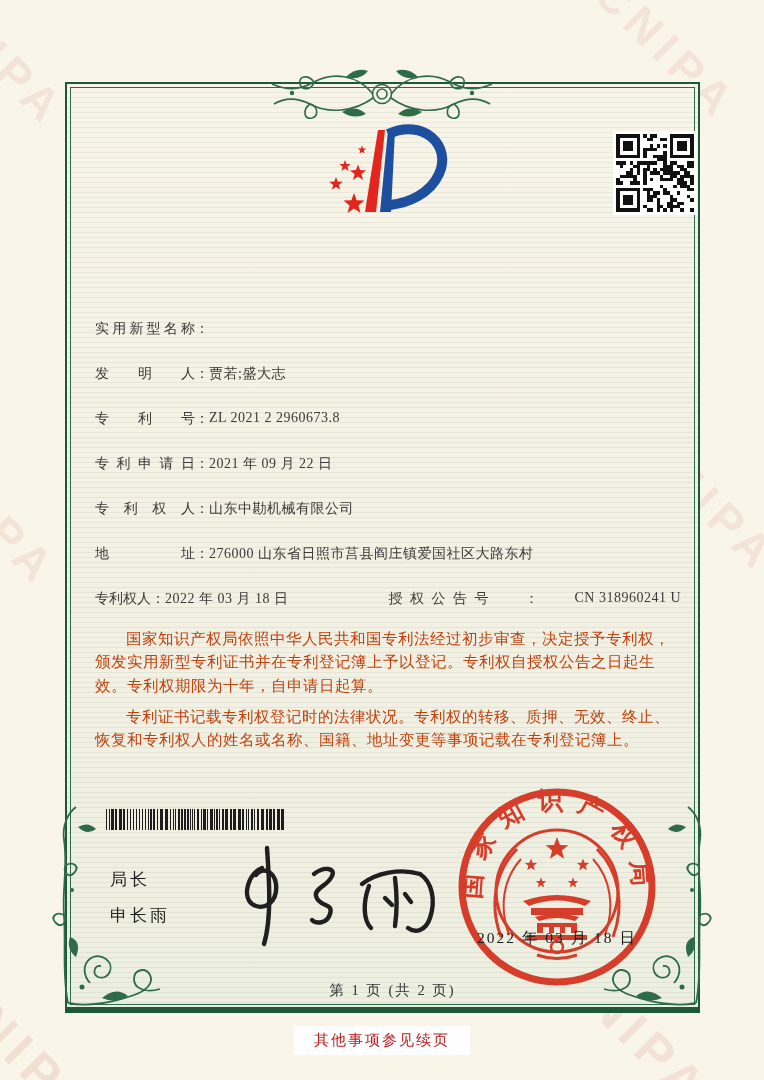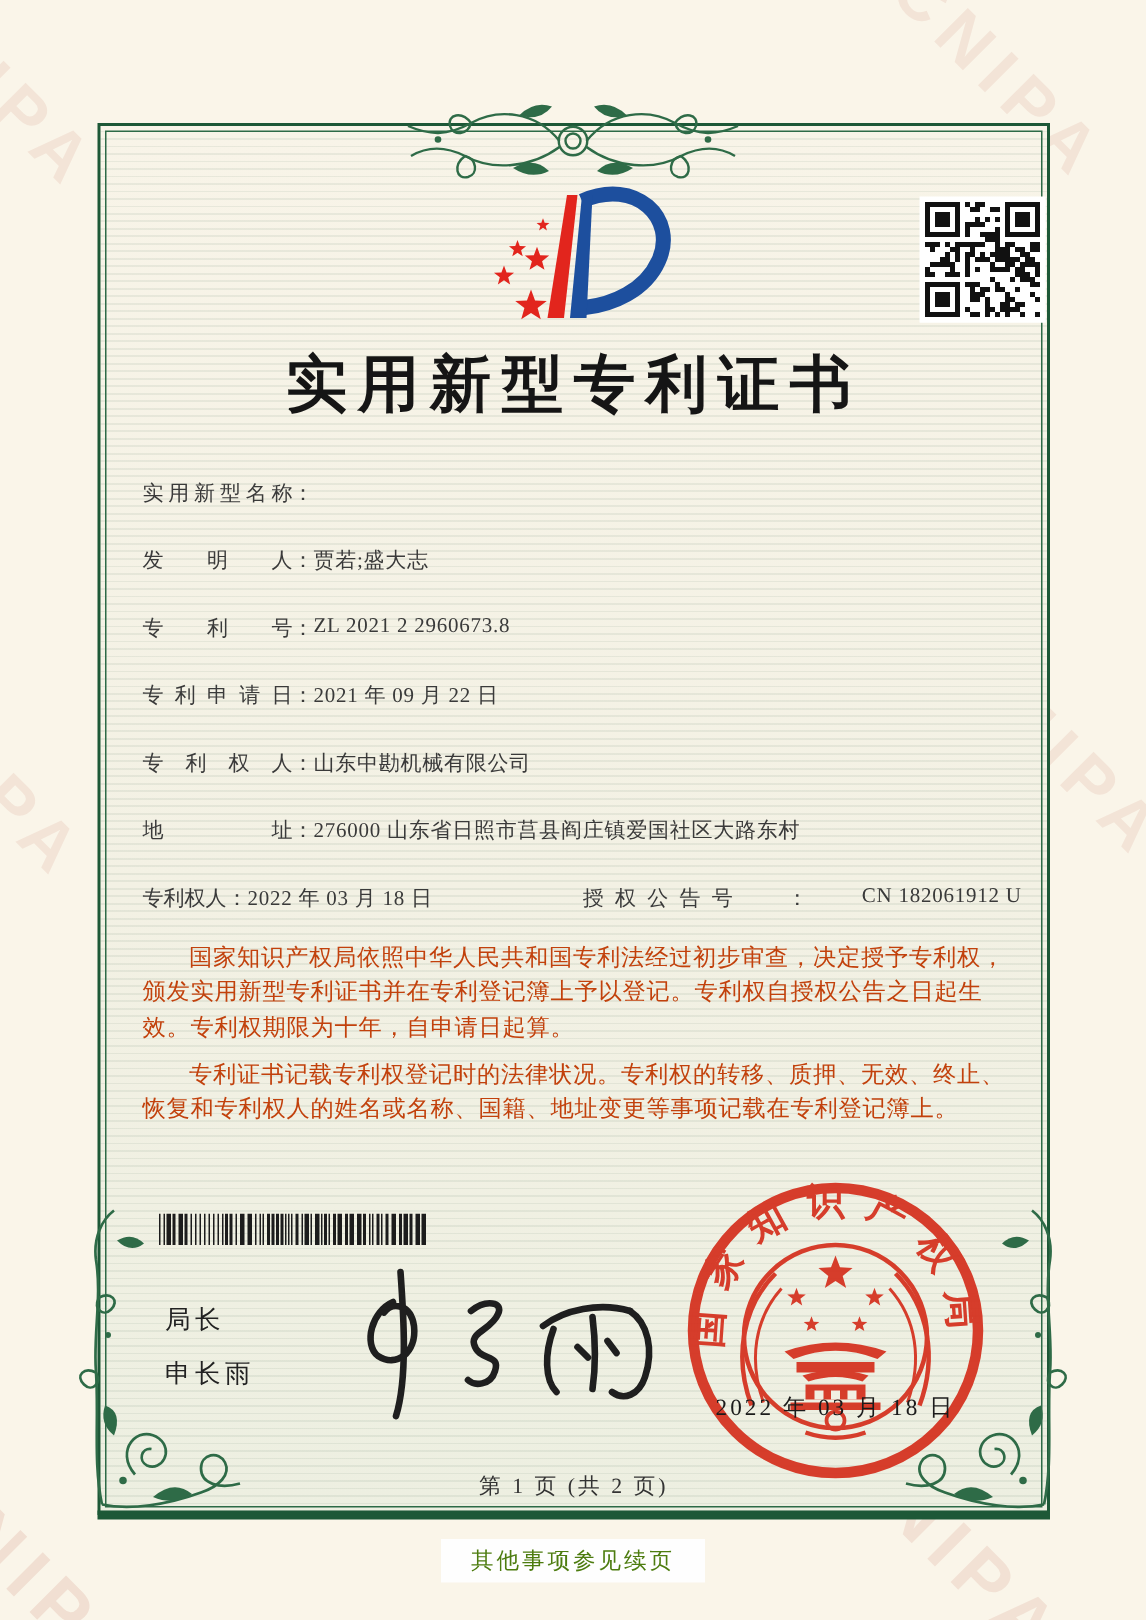--- a/index.html
+++ b/index.html
@@ -54,25 +54,25 @@
   .bodytext p{margin:0 0 8px;text-indent:2em;letter-spacing:.5px;}
   
   .barcode{position:absolute;left:104px;top:809px;width:182px;height:21px;}
   .director{position:absolute;left:110px;top:868px;font-family:"Liberation Sans","DejaVu Sans",sans-serif;
     font-size:17px;letter-spacing:3px;color:#222;}
   .director .name{margin-top:13px;}
   .sig{position:absolute;left:222px;top:840px;}
   .seal{position:absolute;left:457px;top:787px;width:200px;height:200px;opacity:.93;}
   .seal-date{position:absolute;left:457px;top:928px;width:200px;text-align:center;
     font-size:15.5px;letter-spacing:2px;color:#1b1b1b;}
-  .page-num{position:absolute;left:65px;top:981px;width:635px;text-align:center;
+  .page-num{position:absolute;left:75px;top:981px;width:635px;text-align:center;
     font-size:14.5px;letter-spacing:2px;color:#333;}
   .footer-note{position:absolute;left:0;top:1026px;width:764px;text-align:center;}
   .footer-note span{display:inline-block;background:#fefefe;padding:5px 20px;
-    font-size:15px;letter-spacing:2px;color:#4d7c0f;}
+    font-size:15px;letter-spacing:2px;color:#b91c1c;}
 </style>
 </head>
 <body>
 
 <div class="page">
 
   <span class="wm" style="left:-50px;top:-28px">CNIPA</span>
   <span class="wm" style="left:140px;top:78px;font-size:40px;opacity:.08">CNIPA</span>
   <span class="wm" style="left:622px;top:-34px">CNIPA</span>
   <span class="wm" style="left:452px;top:322px;font-size:52px">CNIPA</span>
@@ -310,21 +310,20 @@
         <rect x="10" y="23" width="1" height="1"></rect>
         <rect x="11" y="23" width="1" height="1"></rect>
         <rect x="13" y="23" width="1" height="1"></rect>
         <rect x="15" y="23" width="1" height="1"></rect>
         <rect x="17" y="23" width="1" height="1"></rect>
         <rect x="20" y="23" width="1" height="1"></rect>
         <rect x="23" y="23" width="1" height="1"></rect>
       </g>
   </svg>
 
-  <div class="title">实用新型专利证书</div>
 
   <div class="rows">
     <div class="row">
       <span class="lbl">实用新型名称</span>
         <span class="colon">：</span>
     </div>
     <div class="row">
       <span class="lbl">发明人</span>
         <span class="colon">：</span>
         <span class="val">贾若;盛大志</span>
@@ -349,21 +348,21 @@
         <span class="colon">：</span>
         <span class="val">276000 山东省日照市莒县阎庄镇爱国社区大路东村</span>
     </div>
     <div class="row">
       <span class="lbl">专利权人</span>
         <span class="colon">：</span>
         <span class="val">2022 年 03 月 18 日</span>
       <span class="grp2">
         <span class="lbl">授权公告号</span>
           <span class="colon">：</span>
-          <span class="val">CN 182061912 U</span>
+          <span class="val">CN 318960241 U</span>
       </span>
     </div>
   </div>
 
   <div class="bodytext">
     <p>国家知识产权局依照中华人民共和国专利法经过初步审查，决定授予专利权，颁发实用新型专利证书并在专利登记簿上予以登记。专利权自授权公告之日起生效。专利权期限为十年，自申请日起算。</p>
     <p>专利证书记载专利权登记时的法律状况。专利权的转移、质押、无效、终止、恢复和专利权人的姓名或名称、国籍、地址变更等事项记载在专利登记簿上。</p>
   </div>
 
   <svg class="barcode" viewBox="0 0 182 21" preserveAspectRatio="none">

